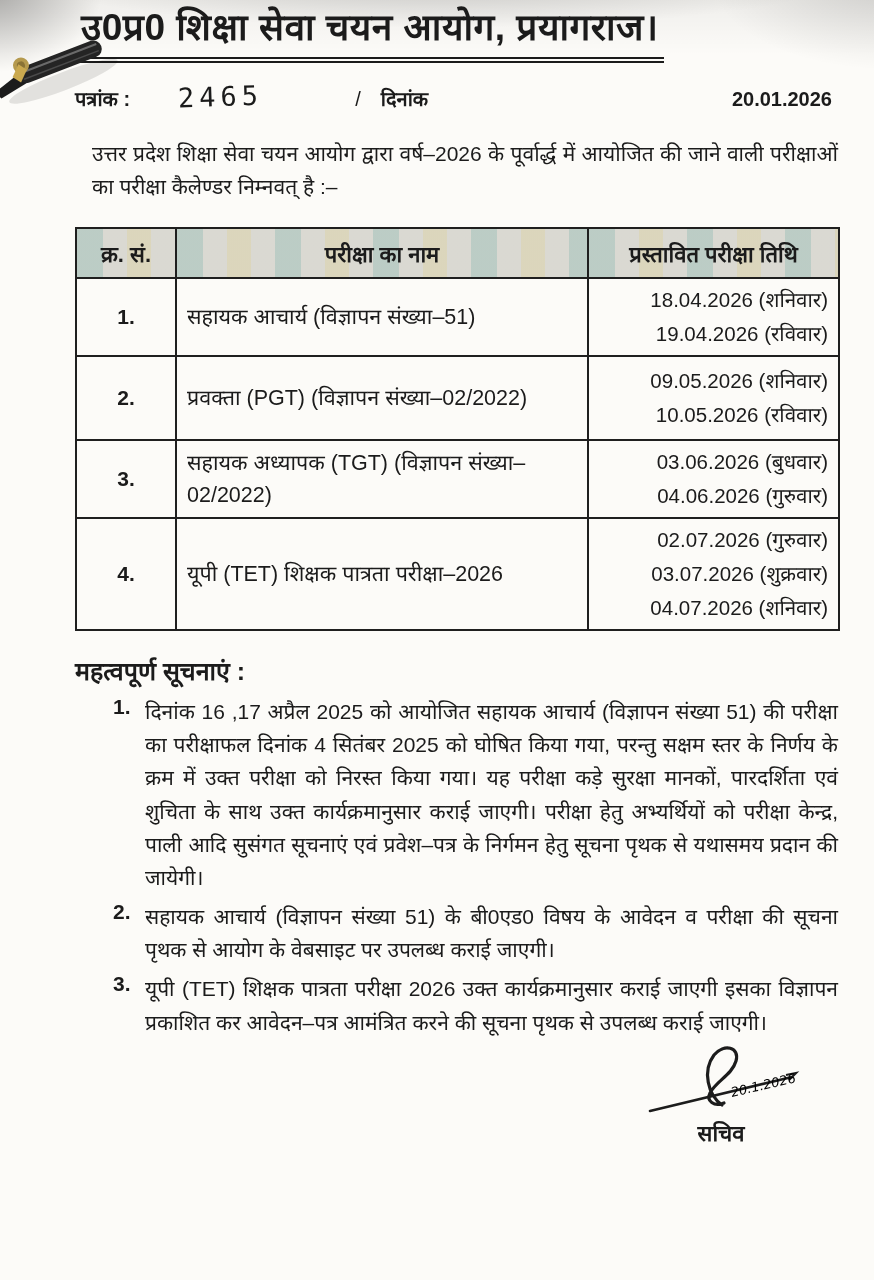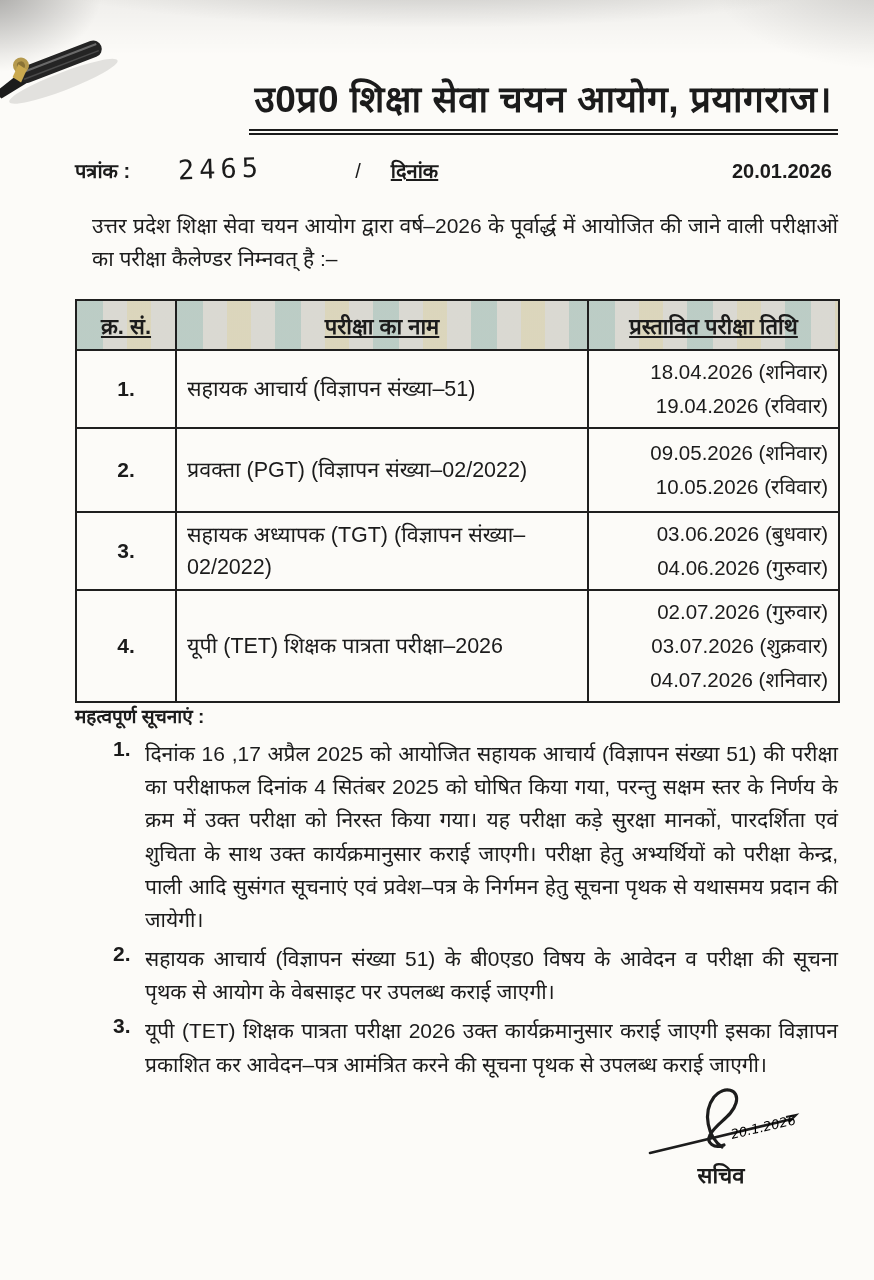--- a/index.html
+++ b/index.html
@@ -19,42 +19,42 @@
       radial-gradient(150px 110px at -10px -10px, rgba(0,0,0,0.30), rgba(0,0,0,0) 75%),
       radial-gradient(60% 70px at 50% -28px, rgba(0,0,0,0.20), rgba(0,0,0,0) 80%),
       radial-gradient(240px 120px at 102% -20px, rgba(0,0,0,0.14), rgba(0,0,0,0) 75%),
       linear-gradient(180deg, rgba(0,0,0,0.05) 0px, rgba(0,0,0,0) 55px);
   }
   .content{position:relative;z-index:2;padding:0 36px 0 75px;}
 
   
   .pen{position:absolute;left:-12px;top:14px;z-index:3;}
 
-  .title-row{margin-top:72px;text-align:right;}
+  .title-row{text-align:left;}
   .title{
     display:inline-block;
     font-size:37px;font-weight:700;letter-spacing:0.5px;
     border-bottom:6px double #1b1b1b;
     padding:0 6px 6px 6px;
     white-space:nowrap;
   }
 
   .ref-line{
     display:flex;align-items:baseline;
     margin-top:18px;font-size:20px;font-weight:700;text-align:right;
   }
   .ref-number{
     font-weight:400;font-size:27px;letter-spacing:5px;
     transform:rotate(-2deg);
     margin-left:48px;
     font-family:"DejaVu Sans Mono","DejaVu Sans",monospace;
   }
   .ref-sep{margin-left:92px;font-weight:400;}
   .ref-series{margin-left:34px;}
-  .ref-date-label{margin-left:30px;text-decoration:underline;}
+  .ref-date-label{margin-left:20px;}
   .ref-date{margin-left:auto;margin-right:6px;}
 
   .notice-heading-row{text-align:center;margin-top:40px;}
   .notice-heading{
     display:inline-block;font-size:25px;font-weight:700;
     border-bottom:2px solid #1b1b1b;padding:0 4px 4px 4px;
   }
 
   .intro{
     margin:26px 0 0 17px;
@@ -72,30 +72,29 @@
     padding:4px 10px;
   }
   table.calendar th{
     height:40px;font-size:22px;font-weight:700;text-align:center;
     background-color:#d9d8d1;
     background-image:repeating-linear-gradient(90deg,
       rgba(122,177,170,0.30) 0 26px,
       rgba(222,221,214,0.12) 26px 50px,
       rgba(226,208,140,0.30) 50px 74px,
       rgba(222,221,214,0.12) 74px 98px);
-    text-decoration:underline;
   }
   col.c-sn{width:100px;} col.c-name{width:412px;} col.c-dates{width:251px;}
   td.sn{text-align:center;font-size:21px;font-weight:700;}
   td.name{font-size:21.5px;line-height:1.5;padding-left:14px;}
   td.dates{text-align:right;}
   .date-line{font-size:20.5px;line-height:34px;white-space:nowrap;}
   tr.r1{height:76px;} tr.r2{height:84px;} tr.r3{height:78px;} tr.r4{height:92px;}
 
-  .notes-heading{font-size:19px;font-weight:700;}
+  .notes-heading{margin-top:22px;font-size:25px;font-weight:700;}
   .notes{margin-top:8px;}
   .note{display:flex;margin-top:6px;}
   .note-num{flex:0 0 32px;margin-left:38px;font-size:21px;font-weight:700;}
   .note-text{flex:1;font-size:21px;line-height:1.58;text-align:justify;}
 
   .signature{
     width:170px;margin-left:auto;margin-right:32px;margin-top:2px;
     text-align:center;position:relative;
   }
   .designation{font-size:22px;font-weight:700;margin-top:-14px;text-align:center;}

